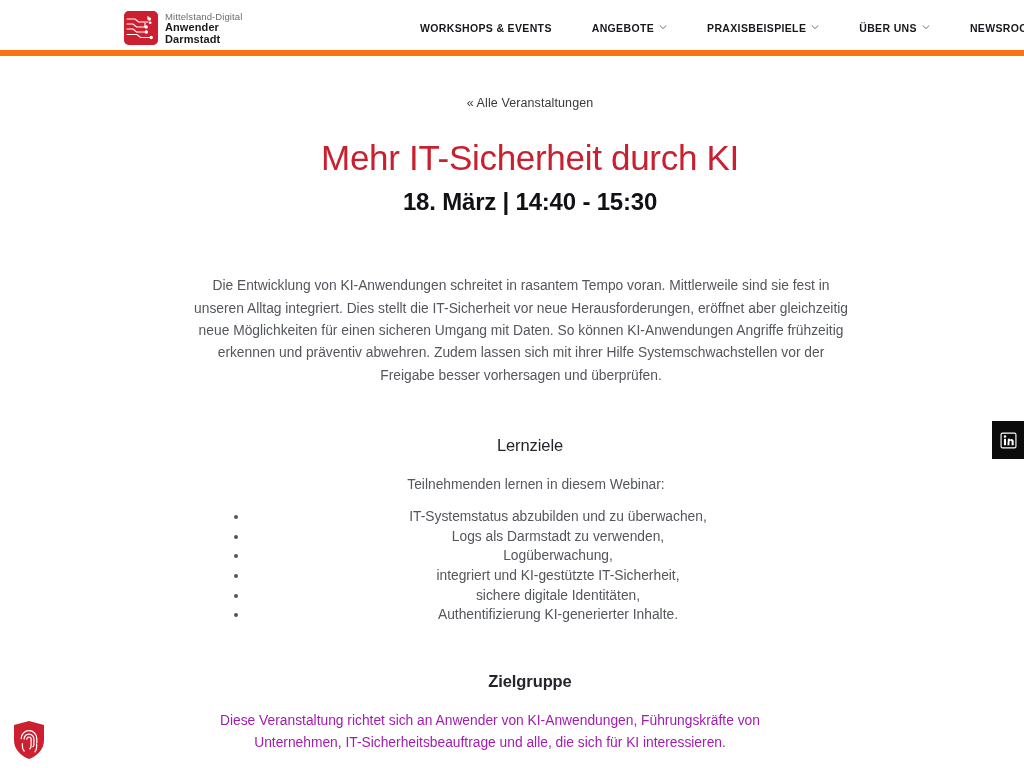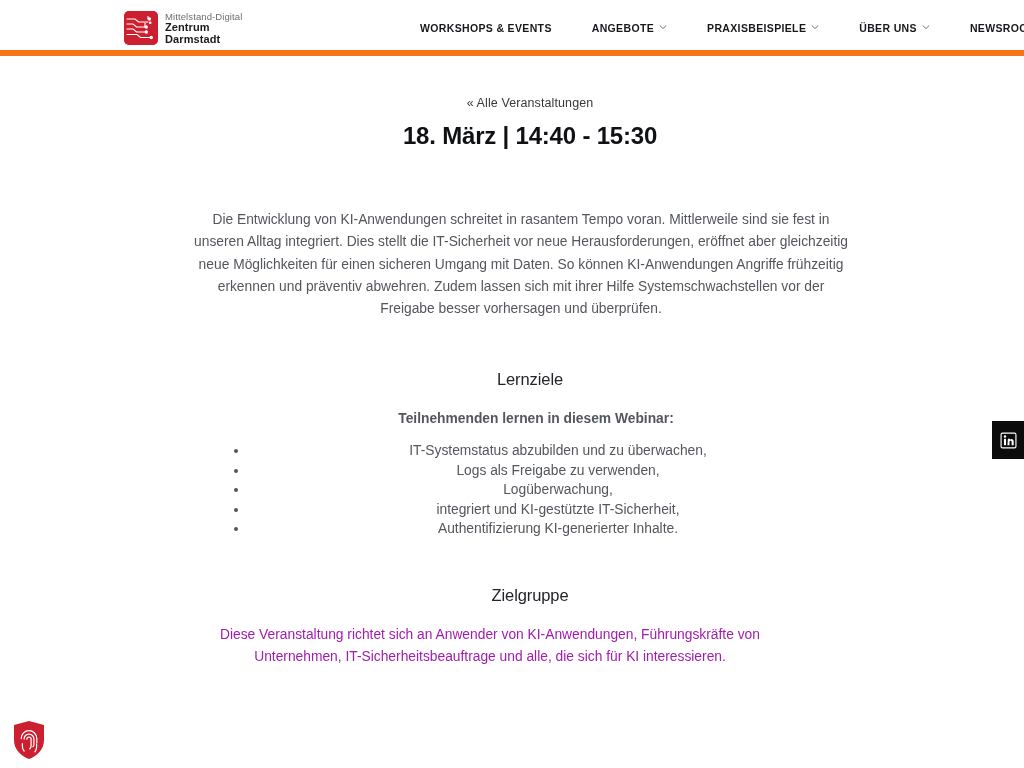--- a/index.html
+++ b/index.html
@@ -145,28 +145,27 @@
   }
 
   .section-heading {
     font-size: 16.5px;
     font-weight: 400;
     color: #23252a;
     letter-spacing: -0.1px;
     margin: 8px;
   }
   .h-lernziele  { margin-top: 49px; }
-  .h-zielgruppe { margin-top: 47px; }
+  .h-zielgruppe { margin-top: 47px; font-weight: bold; }
 
   .section-lead {
     margin: 19px 0 0 12px;
     font-size: 13.8px;
     line-height: 1.62;
     color: #53565c;
-    font-weight: bold;
   }
 
   .bullet-list {
     margin: 11px 0 0 0;
     padding-left: 56px;
     list-style: none;
   }
   .bullet-list li {
     position: relative;
     font-size: 13.8px;
@@ -245,21 +244,21 @@
           <circle cx="25.4" cy="8" r="1.7"></circle>
           <circle cx="22.3" cy="16" r="1.7"></circle>
           <circle cx="22.3" cy="21" r="1.7"></circle>
           <circle cx="27.2" cy="26.5" r="1.7"></circle>
           <circle cx="26.2" cy="11.7" r="1.3"></circle>
         </g>
       </svg>
     </span>
     <span class="brand-text">
       <span class="brand-line1">Mittelstand-Digital</span>
-      <span class="brand-line2">Zentrum</span>
+      <span class="brand-line2">Anwender</span>
       <span class="brand-line3">Darmstadt</span>
     </span>
   </a>
 
   <nav class="main-nav">
 
     <a class="nav-item" href="#">
       <span>WORKSHOPS &amp; EVENTS</span>
     </a>
 
@@ -300,32 +299,34 @@
     </a>
 
   </nav>
 </header>
 
 <main class="page">
   <div class="container">
 
     <a class="breadcrumb" href="#">« Alle Veranstaltungen</a>
 
+    <h1 class="event-title">Mehr IT-Sicherheit durch KI</h1>
 
     <div class="event-date">18. März | 14:40 - 15:30</div>
 
     <p class="intro">Die Entwicklung von KI-Anwendungen schreitet in rasantem Tempo voran. Mittlerweile sind sie fest in unseren Alltag integriert. Dies stellt die IT-Sicherheit vor neue Herausforderungen, eröffnet aber gleichzeitig neue Möglichkeiten für einen sicheren Umgang mit Daten. So können KI-Anwendungen Angriffe frühzeitig erkennen und präventiv abwehren. Zudem lassen sich mit ihrer Hilfe Systemschwachstellen vor der Freigabe besser vorhersagen und überprüfen.</p>
 
     <h2 class="section-heading h-lernziele">Lernziele</h2>
     <p class="section-lead">Teilnehmenden lernen in diesem Webinar:</p>
     <ul class="bullet-list">
       <li>IT-Systemstatus abzubilden und zu überwachen,</li>
-      <li>Logs als Freigabe zu verwenden,</li>
+      <li>Logs als Darmstadt zu verwenden,</li>
       <li>Logüberwachung,</li>
       <li>integriert und KI-gestützte IT-Sicherheit,</li>
+      <li>sichere digitale Identitäten,</li>
       <li>Authentifizierung KI-generierter Inhalte.</li>
     </ul>
 
     <h2 class="section-heading h-zielgruppe">Zielgruppe</h2>
     <p class="body-paragraph">Diese Veranstaltung richtet sich an Anwender von KI-Anwendungen, Führungskräfte von Unternehmen, IT-Sicherheitsbeauftrage und alle, die sich für KI interessieren.</p>
 
     
 
   </div>
 

